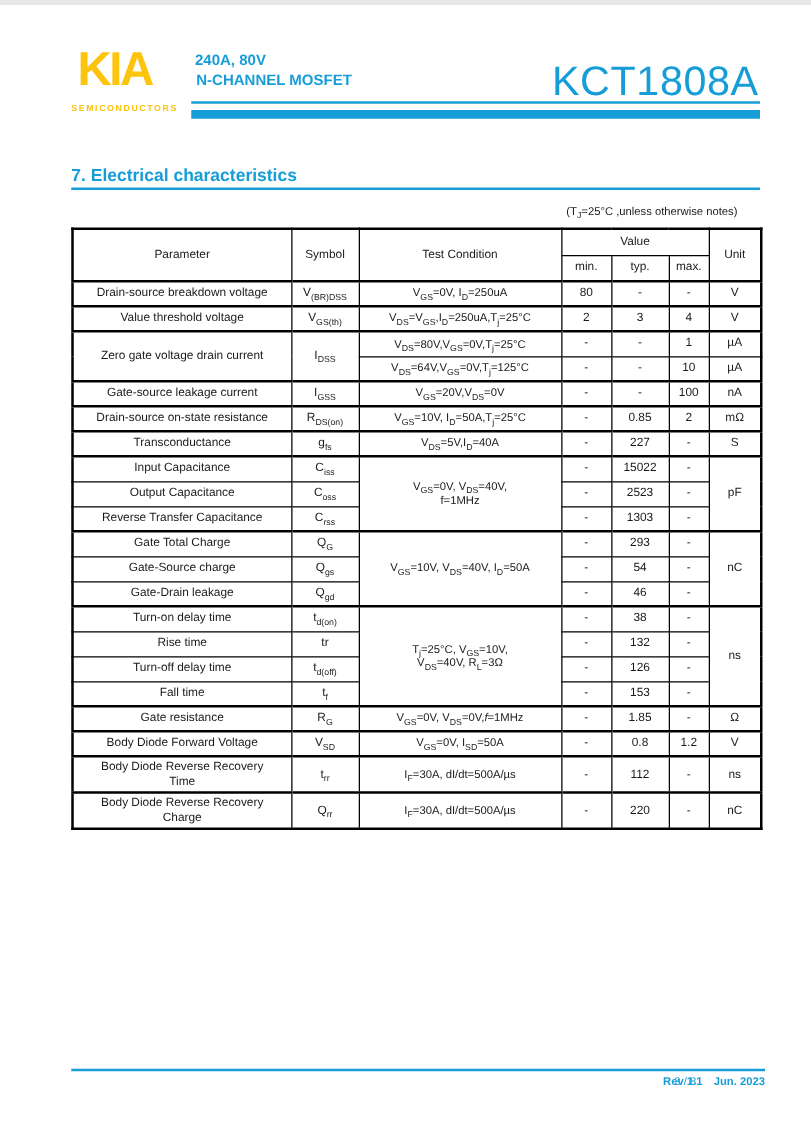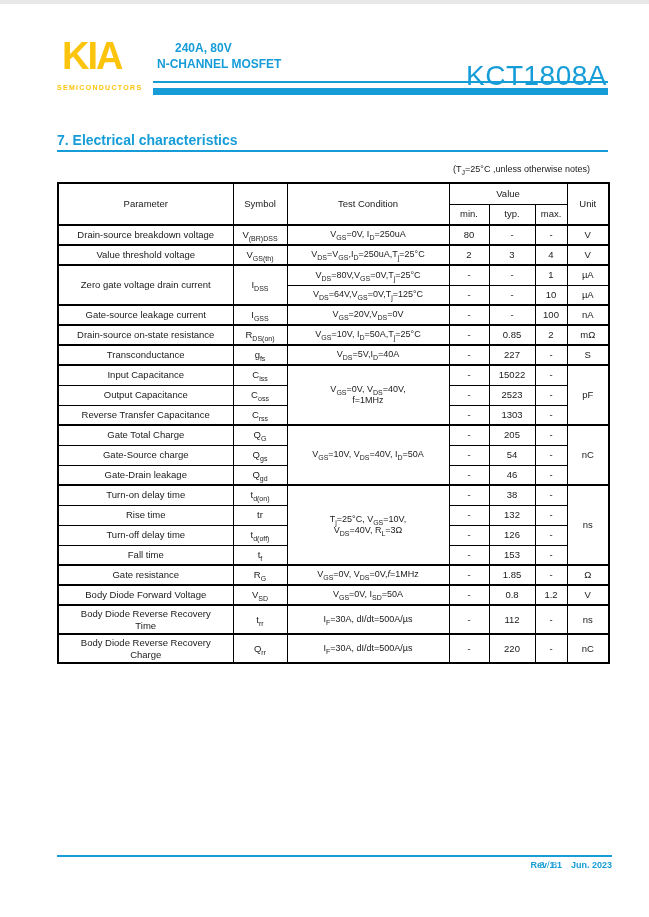--- a/index.html
+++ b/index.html
@@ -14,30 +14,30 @@
     position:absolute; left:62px; top:33px;
     font-size:38px; font-weight:bold; letter-spacing:-2px;
     color:var(--logo,#fdc40d); line-height:1;
   }
   .logo-sub {
     position:absolute; left:57px; top:80px;
     font-size:7px; font-weight:bold; letter-spacing:1.3px;
     color:var(--logo,#fdc40d);
   }
   .rating {
-    position:absolute; left:175px; top:37px;
+    position:absolute; left:156px; top:37px;
     font-size:12px; font-weight:bold; color:var(--accent,#169dd8);
   }
   .devtype {
     position:absolute; left:157px; top:53px;
     font-size:12px; font-weight:bold; color:var(--accent,#169dd8);
   }
   .partnum {
-    position:absolute; right:42px; top:56px;
-    font-size:28px; color:var(--accent,#169dd8); letter-spacing:0.5px;
+    position:absolute; right:42px; top:42px;
+    font-size:33px; color:var(--accent,#169dd8); letter-spacing:0.5px;
   }
   .rule-thin  { position:absolute; left:153px; top:77px; width:455px; height:2px; background:var(--accent,#169dd8); }
   .rule-thick { position:absolute; left:153px; top:84px; width:455px; height:7px; background:var(--accent,#169dd8); }
   
   .sec-title {
     position:absolute; left:57px; top:128px;
     font-size:14px; font-weight:bold; color:var(--accent,#169dd8);
   }
   .sec-rule { position:absolute; left:57px; top:146px; width:551px; height:2px; background:var(--accent,#169dd8); }
   .note {
@@ -198,21 +198,21 @@
         <td>C<sub>rss</sub></td>
         <td>-</td>
         <td>1303</td>
         <td>-</td>
       </tr>
       <tr class="g">
         <td class="p">Gate Total Charge</td>
         <td>Q<sub>G</sub></td>
         <td class="c" rowspan="3">V<sub>GS</sub>=10V, V<sub>DS</sub>=40V, I<sub>D</sub>=50A</td>
         <td>-</td>
-        <td>205</td>
+        <td>293</td>
         <td>-</td>
         <td rowspan="3">nC</td>
       </tr>
       <tr>
         <td class="p">Gate-Source charge</td>
         <td>Q<sub>gs</sub></td>
         <td>-</td>
         <td>54</td>
         <td>-</td>
       </tr>

